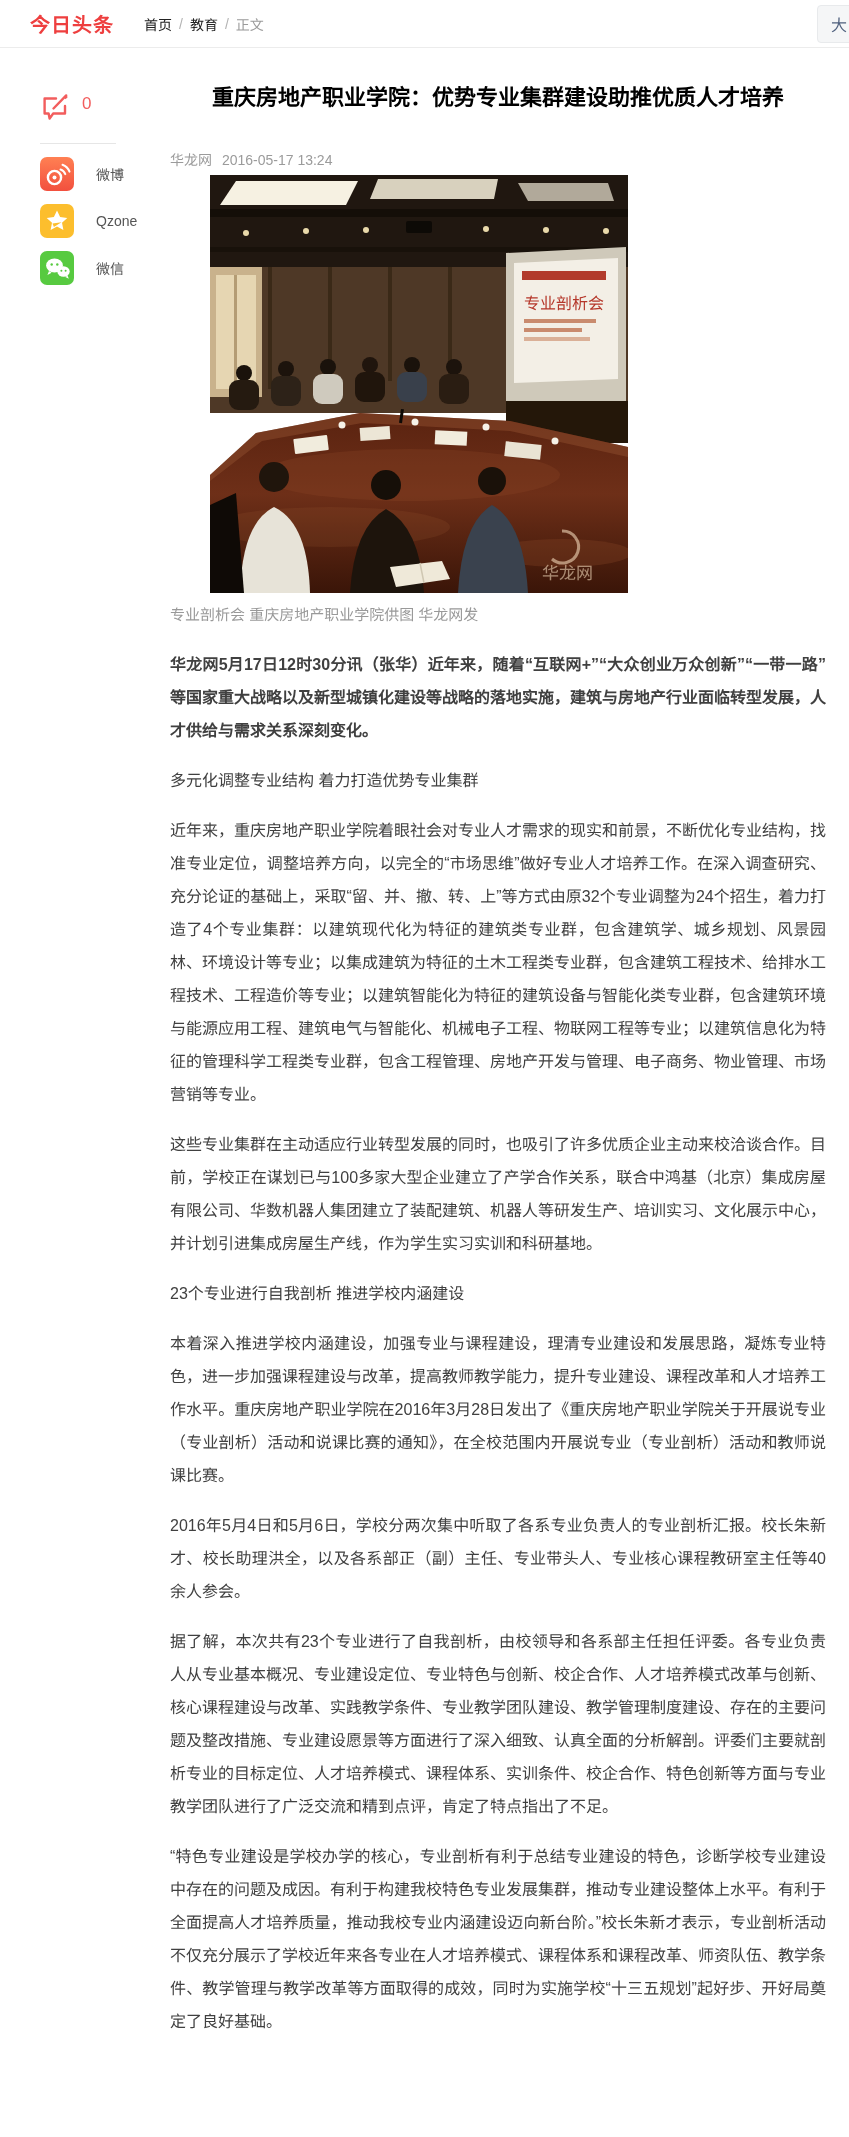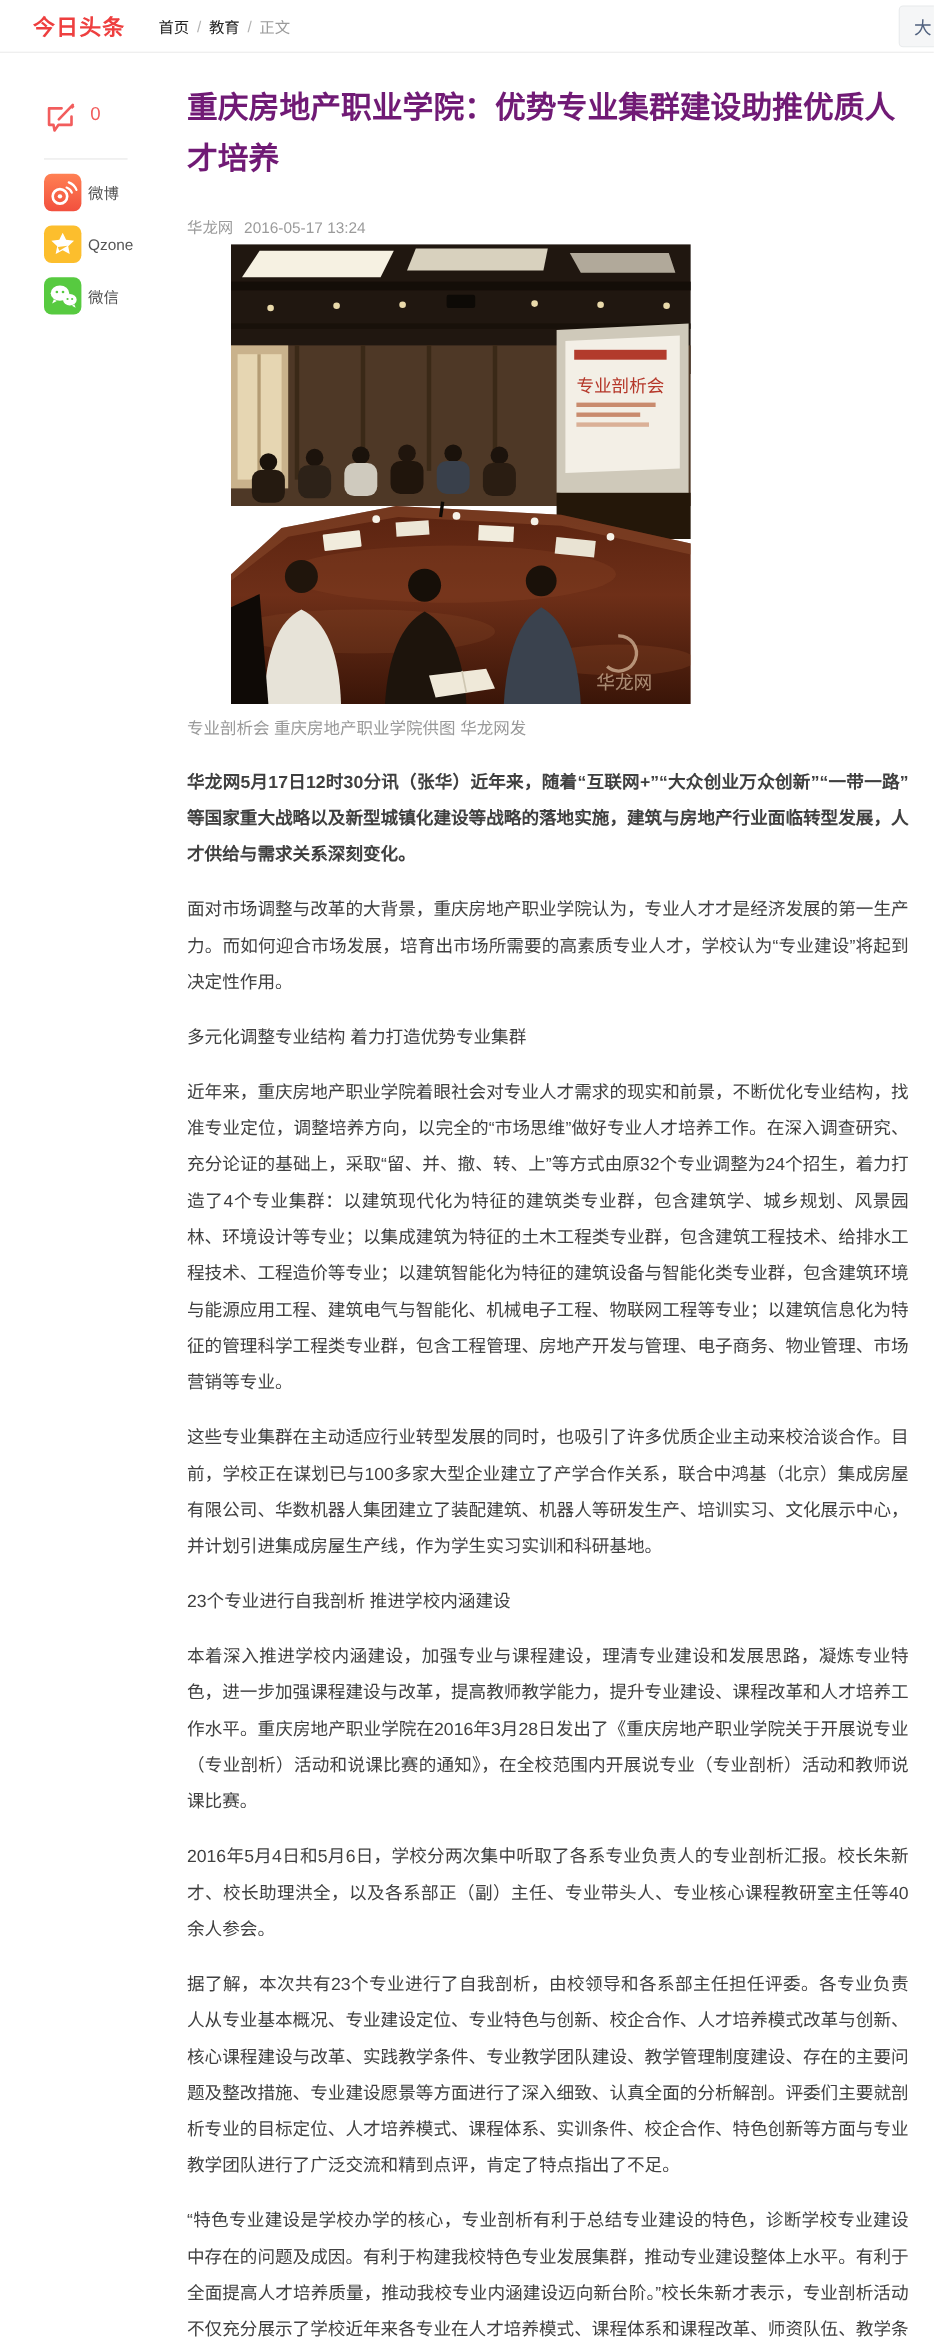--- a/index.html
+++ b/index.html
@@ -22,29 +22,29 @@
     position:absolute;top:5px;right:-30px;width:62px;height:38px;
     background:#f5f6f7;border:1px solid #e8eaec;border-radius:4px;
     font-size:16px;color:#51627f;display:flex;align-items:center;
     padding-left:13px;box-sizing:border-box;cursor:pointer;
   }
   
   .share{position:absolute;left:40px;top:92px;width:96px;}
   .comment{display:flex;align-items:flex-start;gap:12px;cursor:pointer;}
   .comment .count{color:#f25d5d;font-size:17px;line-height:1;margin-top:3px;}
   .share-divider{border-top:1px solid #e6e6e6;margin-top:16px;width:76px;}
-  .share-item{display:flex;align-items:center;gap:6px;margin-top:13px;cursor:pointer;}
+  .share-item{display:flex;align-items:center;gap:22px;margin-top:13px;cursor:pointer;}
   .badge{width:34px;height:34px;border-radius:7px;flex:0 0 34px;display:flex;align-items:center;justify-content:center;}
   .badge.weibo{background:linear-gradient(180deg,#ff8053,#f2503e);}
   .badge.qzone{background:#fcbe2d;}
   .badge.wechat{background:#57ca40;}
   .share-item .label{font-size:14px;color:#555;}
   
   .article{margin:26px 23px 0 170px;width:656px;}
-  h1.title{font-size:28px;line-height:47px;color:#701a75;font-weight:700;margin:0;}
+  h1.title{font-size:22px;line-height:47px;color:#000000;font-weight:700;margin:0;text-align:center;}
   .meta{margin-top:28px;font-size:14px;color:#9b9b9b;}
   .meta .src{margin-right:6px;}
   figure.photo{margin:6px 0 0 40px;width:418px;height:418px;padding:0;cursor:pointer;}
   .caption{margin:10px 0 0;font-size:15px;color:#999;}
   p.body{font-size:16px;line-height:33px;color:#404040;text-align:justify;margin:17px 0 0;}
   p.body.first{margin-top:24px;font-weight:bold;}
 </style>
 </head>
 <body>
 
@@ -213,21 +213,20 @@
       <g opacity=".55">
         <path d="M352 356a16 16 0 1 1-10 28" fill="none" stroke="#ffe8c8" stroke-width="3"></path>
         <text x="332" y="404" font-size="17" fill="#ffe8c8">华龙网</text>
       </g>
     </svg>
   </figure>
 
   <p class="caption">专业剖析会 重庆房地产职业学院供图 华龙网发</p>
 
   <p class="body first">华龙网5月17日12时30分讯（张华）近年来，随着“互联网+”“大众创业万众创新”“一带一路”等国家重大战略以及新型城镇化建设等战略的落地实施，建筑与房地产行业面临转型发展，人才供给与需求关系深刻变化。</p>
-  <p class="body">面对市场调整与改革的大背景，重庆房地产职业学院认为，专业人才才是经济发展的第一生产力。而如何迎合市场发展，培育出市场所需要的高素质专业人才，学校认为“专业建设”将起到决定性作用。</p>
   <p class="body">多元化调整专业结构 着力打造优势专业集群</p>
   <p class="body">近年来，重庆房地产职业学院着眼社会对专业人才需求的现实和前景，不断优化专业结构，找准专业定位，调整培养方向，以完全的“市场思维”做好专业人才培养工作。在深入调查研究、充分论证的基础上，采取“留、并、撤、转、上”等方式由原32个专业调整为24个招生，着力打造了4个专业集群：以建筑现代化为特征的建筑类专业群，包含建筑学、城乡规划、风景园林、环境设计等专业；以集成建筑为特征的土木工程类专业群，包含建筑工程技术、给排水工程技术、工程造价等专业；以建筑智能化为特征的建筑设备与智能化类专业群，包含建筑环境与能源应用工程、建筑电气与智能化、机械电子工程、物联网工程等专业；以建筑信息化为特征的管理科学工程类专业群，包含工程管理、房地产开发与管理、电子商务、物业管理、市场营销等专业。</p>
   <p class="body">这些专业集群在主动适应行业转型发展的同时，也吸引了许多优质企业主动来校洽谈合作。目前，学校正在谋划已与100多家大型企业建立了产学合作关系，联合中鸿基（北京）集成房屋有限公司、华数机器人集团建立了装配建筑、机器人等研发生产、培训实习、文化展示中心，并计划引进集成房屋生产线，作为学生实习实训和科研基地。</p>
   <p class="body">23个专业进行自我剖析 推进学校内涵建设</p>
   <p class="body">本着深入推进学校内涵建设，加强专业与课程建设，理清专业建设和发展思路，凝炼专业特色，进一步加强课程建设与改革，提高教师教学能力，提升专业建设、课程改革和人才培养工作水平。重庆房地产职业学院在2016年3月28日发出了《重庆房地产职业学院关于开展说专业（专业剖析）活动和说课比赛的通知》，在全校范围内开展说专业（专业剖析）活动和教师说课比赛。</p>
   <p class="body">2016年5月4日和5月6日，学校分两次集中听取了各系专业负责人的专业剖析汇报。校长朱新才、校长助理洪全，以及各系部正（副）主任、专业带头人、专业核心课程教研室主任等40余人参会。</p>
   <p class="body">据了解，本次共有23个专业进行了自我剖析，由校领导和各系部主任担任评委。各专业负责人从专业基本概况、专业建设定位、专业特色与创新、校企合作、人才培养模式改革与创新、核心课程建设与改革、实践教学条件、专业教学团队建设、教学管理制度建设、存在的主要问题及整改措施、专业建设愿景等方面进行了深入细致、认真全面的分析解剖。评委们主要就剖析专业的目标定位、人才培养模式、课程体系、实训条件、校企合作、特色创新等方面与专业教学团队进行了广泛交流和精到点评，肯定了特点指出了不足。</p>
   <p class="body">“特色专业建设是学校办学的核心，专业剖析有利于总结专业建设的特色，诊断学校专业建设中存在的问题及成因。有利于构建我校特色专业发展集群，推动专业建设整体上水平。有利于全面提高人才培养质量，推动我校专业内涵建设迈向新台阶。”校长朱新才表示，专业剖析活动不仅充分展示了学校近年来各专业在人才培养模式、课程体系和课程改革、师资队伍、教学条件、教学管理与教学改革等方面取得的成效，同时为实施学校“十三五规划”起好步、开好局奠定了良好基础。</p>
 </main>
 

